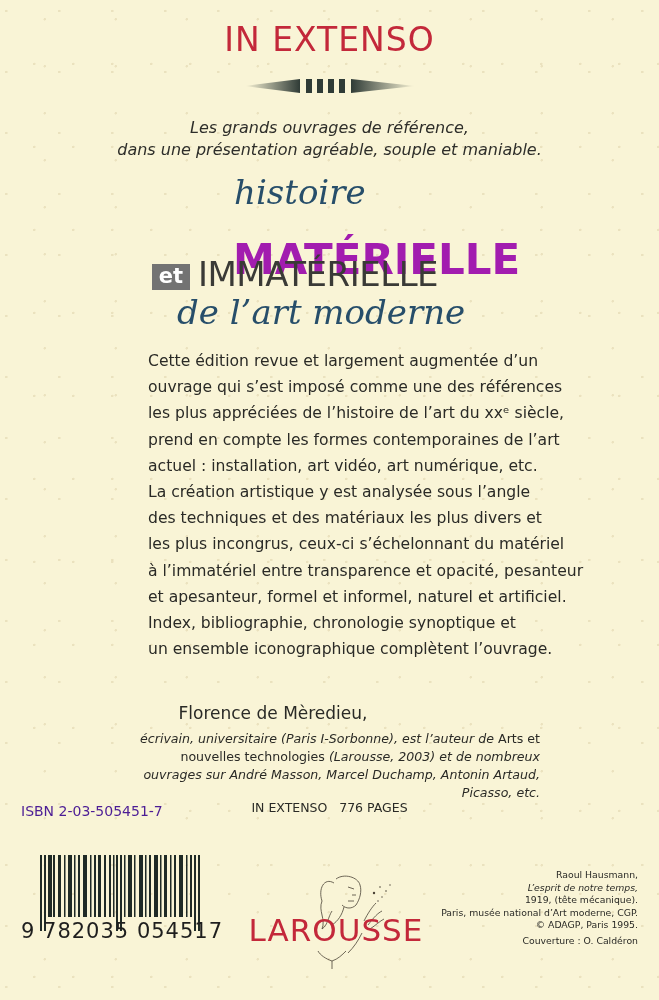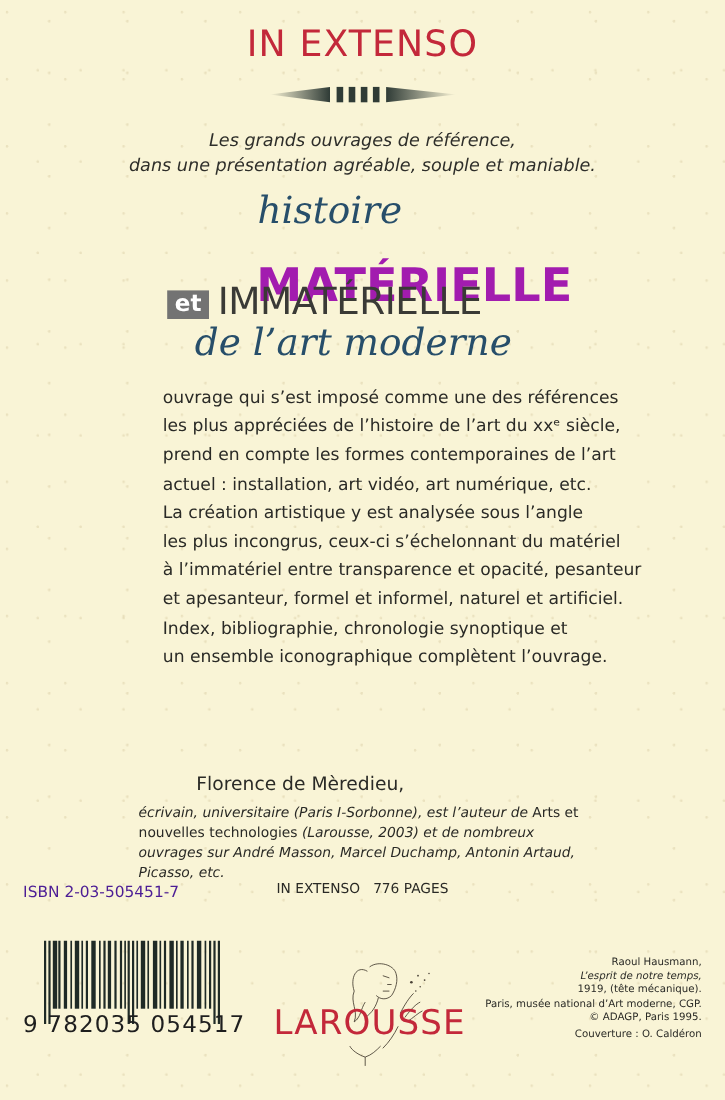--- a/index.html
+++ b/index.html
@@ -47,21 +47,21 @@
   }
   #description {
     left:148px; top:348px; width:380px; font-size:15.6px; line-height:26.2px; color:#2a2a26;
     white-space:nowrap;
   }
   #description div { height:26.2px; }
   #author-name {
     left:0; width:546px; top:703px; text-align:center; font-size:17px; color:#2a2a26;
   }
   #author-bio {
-    left:126px; width:400px; top:730px; text-align:left; font-size:12.6px; line-height:18px;
+    left:140px; width:400px; top:730px; text-align:right; font-size:12.6px; line-height:18px;
     color:#2a2a26;
   }
   #author-bio .it { font-style:italic; }
   #series-pages {
     left:0; width:659px; top:800px; text-align:center; font-size:12.5px; color:#2a2a26;
   }
   #isbn { left:21px; top:803px; font-size:14px; color:#4c1d95; }
   #barcode { left:40px; top:855px; width:160px; height:76px; }
   #barcode-digits {
     left:21px; top:919px; font-size:21px; color:#1e1e1e; letter-spacing:1px;
@@ -105,25 +105,27 @@
   <div>dans une présentation agréable, souple et maniable.</div>
 </div>
 
 <div class="abs title-histoire">histoire</div>
 <div class="abs title-materielle">MATÉRIELLE</div>
 <div class="abs title-et">et</div>
 <div class="abs title-immaterielle">IMMATÉRIELLE</div>
 <div class="abs title-moderne">de l’art moderne</div>
 
 <div class="abs" id="description">
+  <div>Cette édition revue et largement augmentée d’un</div>
   <div>ouvrage qui s’est imposé comme une des références</div>
   <div>les plus appréciées de l’histoire de l’art du xxᵉ siècle,</div>
   <div>prend en compte les formes contemporaines de l’art</div>
   <div>actuel : installation, art vidéo, art numérique, etc.</div>
   <div>La création artistique y est analysée sous l’angle</div>
+  <div>des techniques et des matériaux les plus divers et</div>
   <div>les plus incongrus, ceux-ci s’échelonnant du matériel</div>
   <div>à l’immatériel entre transparence et opacité, pesanteur</div>
   <div>et apesanteur, formel et informel, naturel et artificiel.</div>
   <div>Index, bibliographie, chronologie synoptique et</div>
   <div>un ensemble iconographique complètent l’ouvrage.</div>
 </div>
 
 <div class="abs" id="author-name">Florence de Mèredieu,</div>
 <div class="abs" id="author-bio"><span class="it">écrivain, universitaire (Paris I-Sorbonne), est l’auteur de </span><span>Arts et nouvelles technologies</span><span class="it"> (Larousse, 2003) et de nombreux ouvrages sur André Masson, Marcel Duchamp, Antonin Artaud, Picasso, etc.</span></div>
 

